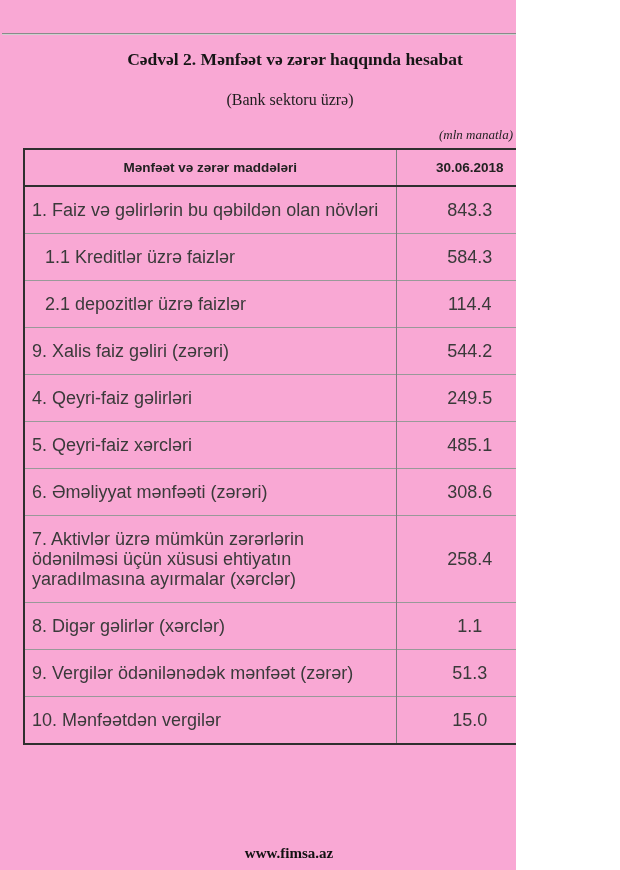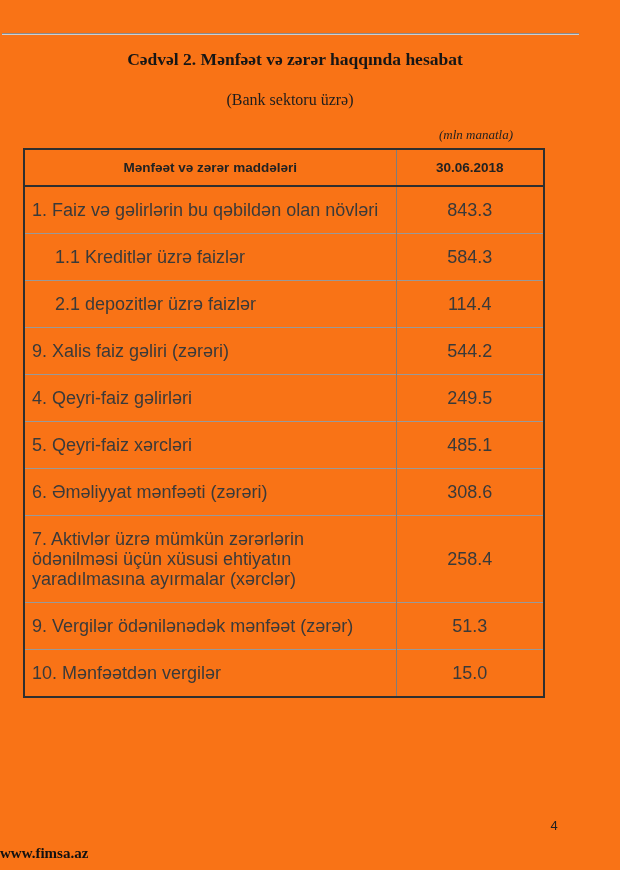--- a/index.html
+++ b/index.html
@@ -1,21 +1,21 @@
 <!DOCTYPE html>
 <html><head>
 <meta charset="utf-8">
 <style>
   * { margin: 0; padding: 0; box-sizing: border-box; }
   html, body { background: #ffffff; }
   .page {
     position: relative;
-    width: 620px;
+    width: 516px;
     height: 870px;
-    background: #f97316;
+    background: #f9a8d4;
     font-family: "Liberation Serif", serif;
     overflow: hidden;
   }
   .top-rule {
     position: absolute;
     left: 2px; top: 33px;
     width: 577px; height: 2px;
     background: #8a8a8a;
     border-bottom: 1px solid #cfcfcf;
   }
@@ -74,35 +74,36 @@
     line-height: 20px;
     vertical-align: middle;
     padding: 13px 6px;
     border-top: 1.5px solid #999999;
   }
   .pl-table tbody tr:first-child td { border-top: none; }
   .pl-table .value-col {
     border-left: 1.5px solid #7d7d7d;
   }
   .pl-table td.label-cell { text-align: left; padding-left: 7px; }
-  .pl-table td.label-cell.indent-1 { padding-left: 30px; }
+  .pl-table td.label-cell.indent-1 { padding-left: 20px; }
   .pl-table td.value-cell { text-align: center; }
   .page-number {
     position: absolute;
     left: 544px; top: 818px;
     width: 20px;
     text-align: center;
     font-family: "Liberation Sans", sans-serif;
     font-size: 13px;
     color: #1f1f1f;
   }
   .footer-url {
     position: absolute;
     left: 0; top: 845px;
     width: 578px;
+    text-align: center;
     font-family: "Liberation Serif", serif;
     font-size: 15px;
     font-weight: bold;
     color: #111111;
   }
 </style>
 </head>
 <body>
 
 <div class="page">
@@ -153,20 +154,24 @@
         </tr>
         <tr>
           <td class="label-cell indent-0">6. Əməliyyat mənfəəti (zərəri)</td>
           <td class="value-cell value-col">308.6</td>
         </tr>
         <tr>
           <td class="label-cell indent-0">7. Aktivlər üzrə mümkün zərərlərin ödənilməsi üçün xüsusi ehtiyatın yaradılmasına ayırmalar (xərclər)</td>
           <td class="value-cell value-col">258.4</td>
         </tr>
         <tr>
+          <td class="label-cell indent-0">8. Digər gəlirlər (xərclər)</td>
+          <td class="value-cell value-col">1.1</td>
+        </tr>
+        <tr>
           <td class="label-cell indent-0">9. Vergilər ödənilənədək mənfəət (zərər)</td>
           <td class="value-cell value-col">51.3</td>
         </tr>
         <tr>
           <td class="label-cell indent-0">10. Mənfəətdən vergilər</td>
           <td class="value-cell value-col">15.0</td>
         </tr>
       </tbody>
   </table>
 

